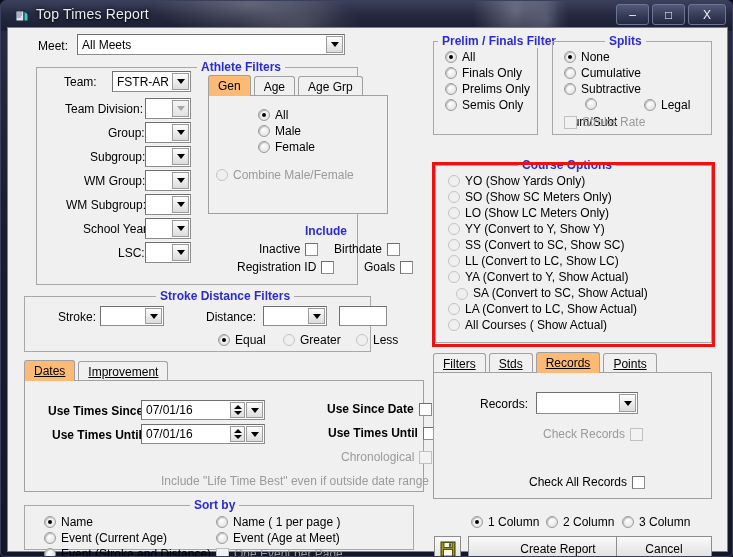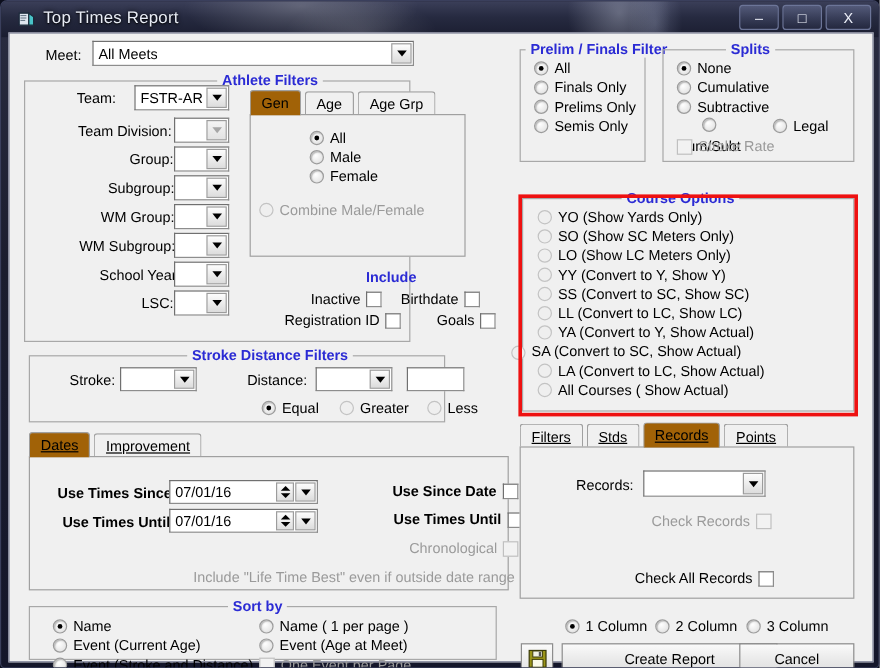--- a/index.html
+++ b/index.html
@@ -130,21 +130,21 @@
   .tab {
     height:20px; padding:0 9px;
     font-size:12px; color:#000;
     display:flex; align-items:center;
     background:#f0f0f0;
     border:1px solid #a0a0a0; border-bottom:none;
     border-radius:3px 3px 0 0;
     margin-right:3px;
     position:relative;
   }
-  .tab.active { height:21px; background:#a16207; z-index:3; }
+  .tab.active { height:21px; background:#fdba74; z-index:3; }
   .tab u { text-decoration:underline; }
   .tabpane {
     position:absolute;
     border:1px solid #a0a0a0;
     background:#f0f0f0;
   }
 
   
   .spin { position:absolute; background:#fff; border:1px solid #8d8d8d; border-top-color:#707070; border-left-color:#707070; display:flex; align-items:center; }
   .spin .v { font-size:12px; padding-left:4px; }
@@ -203,21 +203,21 @@
   <div class="client">
 
     <div class="lbl" style="position:absolute;left:30px;top:11px;">Meet:</div>
     <div class="combo" style="left:69px;top:6px;width:268px;height:21px;">
       <span class="val">All Meets</span>
       <span class="arrow">
           <i class="tri"></i>
         </span>
     </div>
 
-    <div class="grp" style="left:12px;top:39px;width:322px;height:218px;">
+    <div class="grp" style="left:28px;top:39px;width:322px;height:218px;">
       <div class="cap" style="left:160px;">Athlete Filters</div>
     </div>
 
     <div class="lbl" style="position:absolute;left:56px;top:47px;">Team:</div>
     <div class="combo" style="left:104px;top:43px;width:79px;height:21px;">
       <span class="val">FSTR-AR</span>
       <span class="arrow">
           <i class="tri"></i>
         </span>
     </div>
@@ -504,21 +504,21 @@
       <span class="lbl">SS (Convert to SC, Show SC)</span>
     </div>
     <div class="radio" style="left:440px;top:226px;">
       <span class="rdot dis"></span>
       <span class="lbl">LL (Convert to LC, Show LC)</span>
     </div>
     <div class="radio" style="left:440px;top:242px;">
       <span class="rdot dis"></span>
       <span class="lbl">YA (Convert to Y, Show Actual)</span>
     </div>
-    <div class="radio" style="left:418px;top:258px;align-items:flex-end;">
+    <div class="radio" style="left:448px;top:258px;align-items:flex-end;">
       <span class="rdot dis"></span>
       <span class="lbl">SA (Convert to SC, Show Actual)</span>
     </div>
     <div class="radio" style="left:440px;top:274px;">
       <span class="rdot dis"></span>
       <span class="lbl">LA (Convert to LC, Show Actual)</span>
     </div>
     <div class="radio" style="left:440px;top:290px;">
       <span class="rdot dis"></span>
       <span class="lbl">All Courses ( Show Actual)</span>

